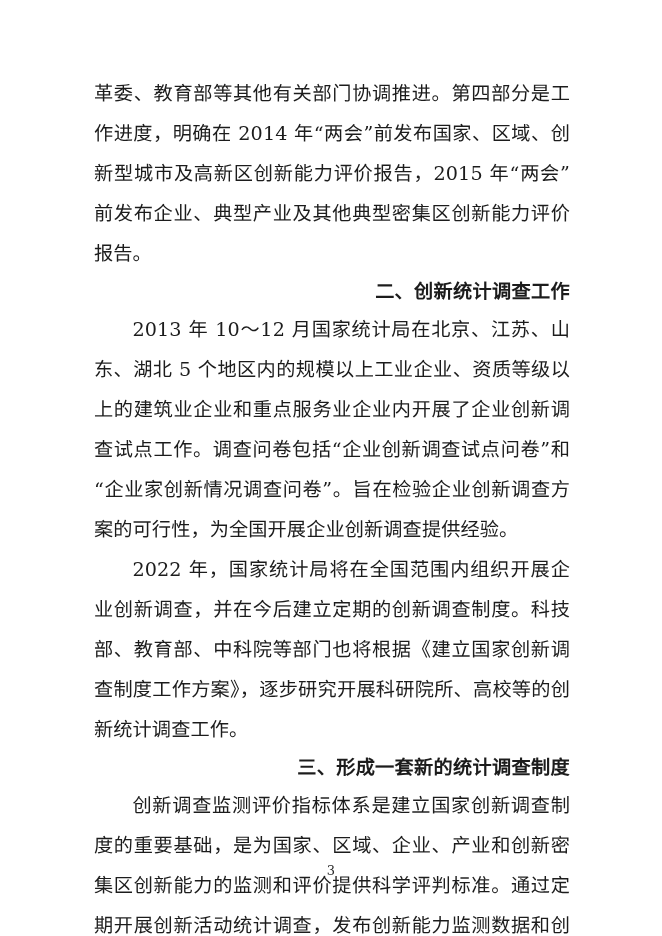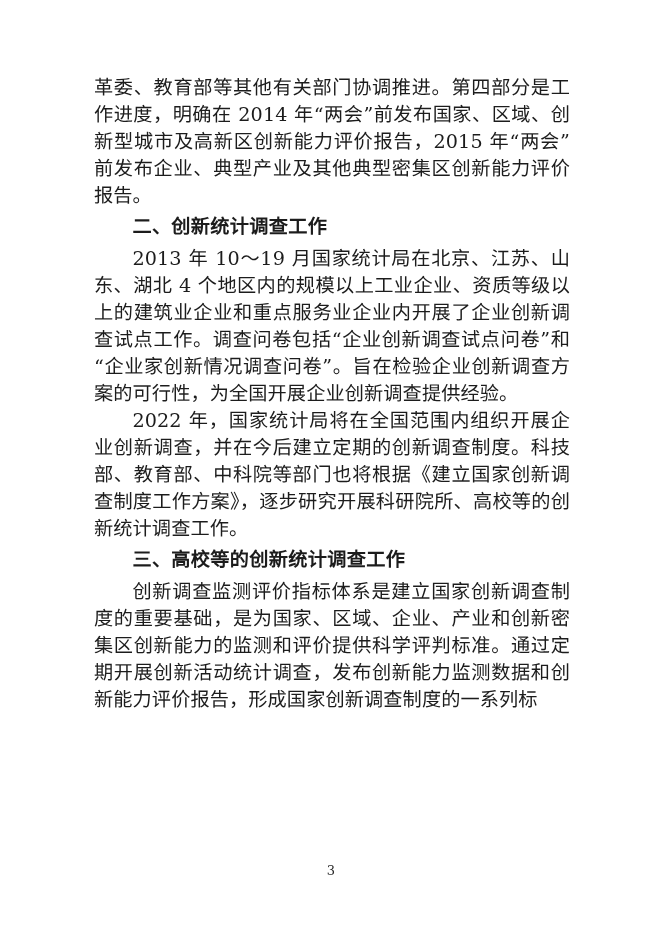--- a/index.html
+++ b/index.html
@@ -31,41 +31,41 @@
     position: absolute;
     left: 94px;
     top: 74px;
     width: 476px;
   }
 
   
   p.para {
     margin: 0;
     font-size: 19.2px;
-    line-height: 27px;
+    line-height: 40px;
     text-align: justify;
     text-justify: inter-ideograph;
     letter-spacing: 0.1px;
     text-indent: 0;
     word-break: break-all;
   }
 
   
   p.para.indent {
     text-indent: 2em;
   }
 
   
   h2.heading {
     margin: 0;
     font-size: 19.2px;
     line-height: 36px;
     font-weight: bold;
     text-indent: 2em;
-    text-align: left;
+    text-align: right;
     letter-spacing: 0.3px;
   }
 
   .page-number {
     position: absolute;
     left: 0;
     top: 862px;
     width: 662px;
     text-align: center;
     font-size: 13px;
@@ -79,25 +79,25 @@
 
 <div class="page">
 
   <div class="doc-body">
 
     <p class="para">革委、教育部等其他有关部门协调推进。第四部分是工作进度，明确在 2014 年“两会”前发布国家、区域、创新型城市及高新区创新能力评价报告，2015 年“两会”前发布企业、典型产业及其他典型密集区创新能力评价报告。</p>
 
     <h2 class="heading">二、创新统计调查工作</h2>
 
 
-    <p class="para indent">2013 年 10～19 月国家统计局在北京、江苏、山东、湖北 4 个地区内的规模以上工业企业、资质等级以上的建筑业企业和重点服务业企业内开展了企业创新调查试点工作。调查问卷包括“企业创新调查试点问卷”和“企业家创新情况调查问卷”。旨在检验企业创新调查方案的可行性，为全国开展企业创新调查提供经验。</p>
+    <p class="para indent">2013 年 10～12 月国家统计局在北京、江苏、山东、湖北 5 个地区内的规模以上工业企业、资质等级以上的建筑业企业和重点服务业企业内开展了企业创新调查试点工作。调查问卷包括“企业创新调查试点问卷”和“企业家创新情况调查问卷”。旨在检验企业创新调查方案的可行性，为全国开展企业创新调查提供经验。</p>
 
     <p class="para indent">2022 年，国家统计局将在全国范围内组织开展企业创新调查，并在今后建立定期的创新调查制度。科技部、教育部、中科院等部门也将根据《建立国家创新调查制度工作方案》，逐步研究开展科研院所、高校等的创新统计调查工作。</p>
 
-    <h2 class="heading">三、高校等的创新统计调查工作</h2>
+    <h2 class="heading">三、形成一套新的统计调查制度</h2>
 
     <p class="para indent">创新调查监测评价指标体系是建立国家创新调查制度的重要基础，是为国家、区域、企业、产业和创新密集区创新能力的监测和评价提供科学评判标准。通过定期开展创新活动统计调查，发布创新能力监测数据和创新能力评价报告，形成国家创新调查制度的一系列标</p>
 
   </div>
 
   <div class="page-number">3</div>
 
 </div>
 
 </body></html>

